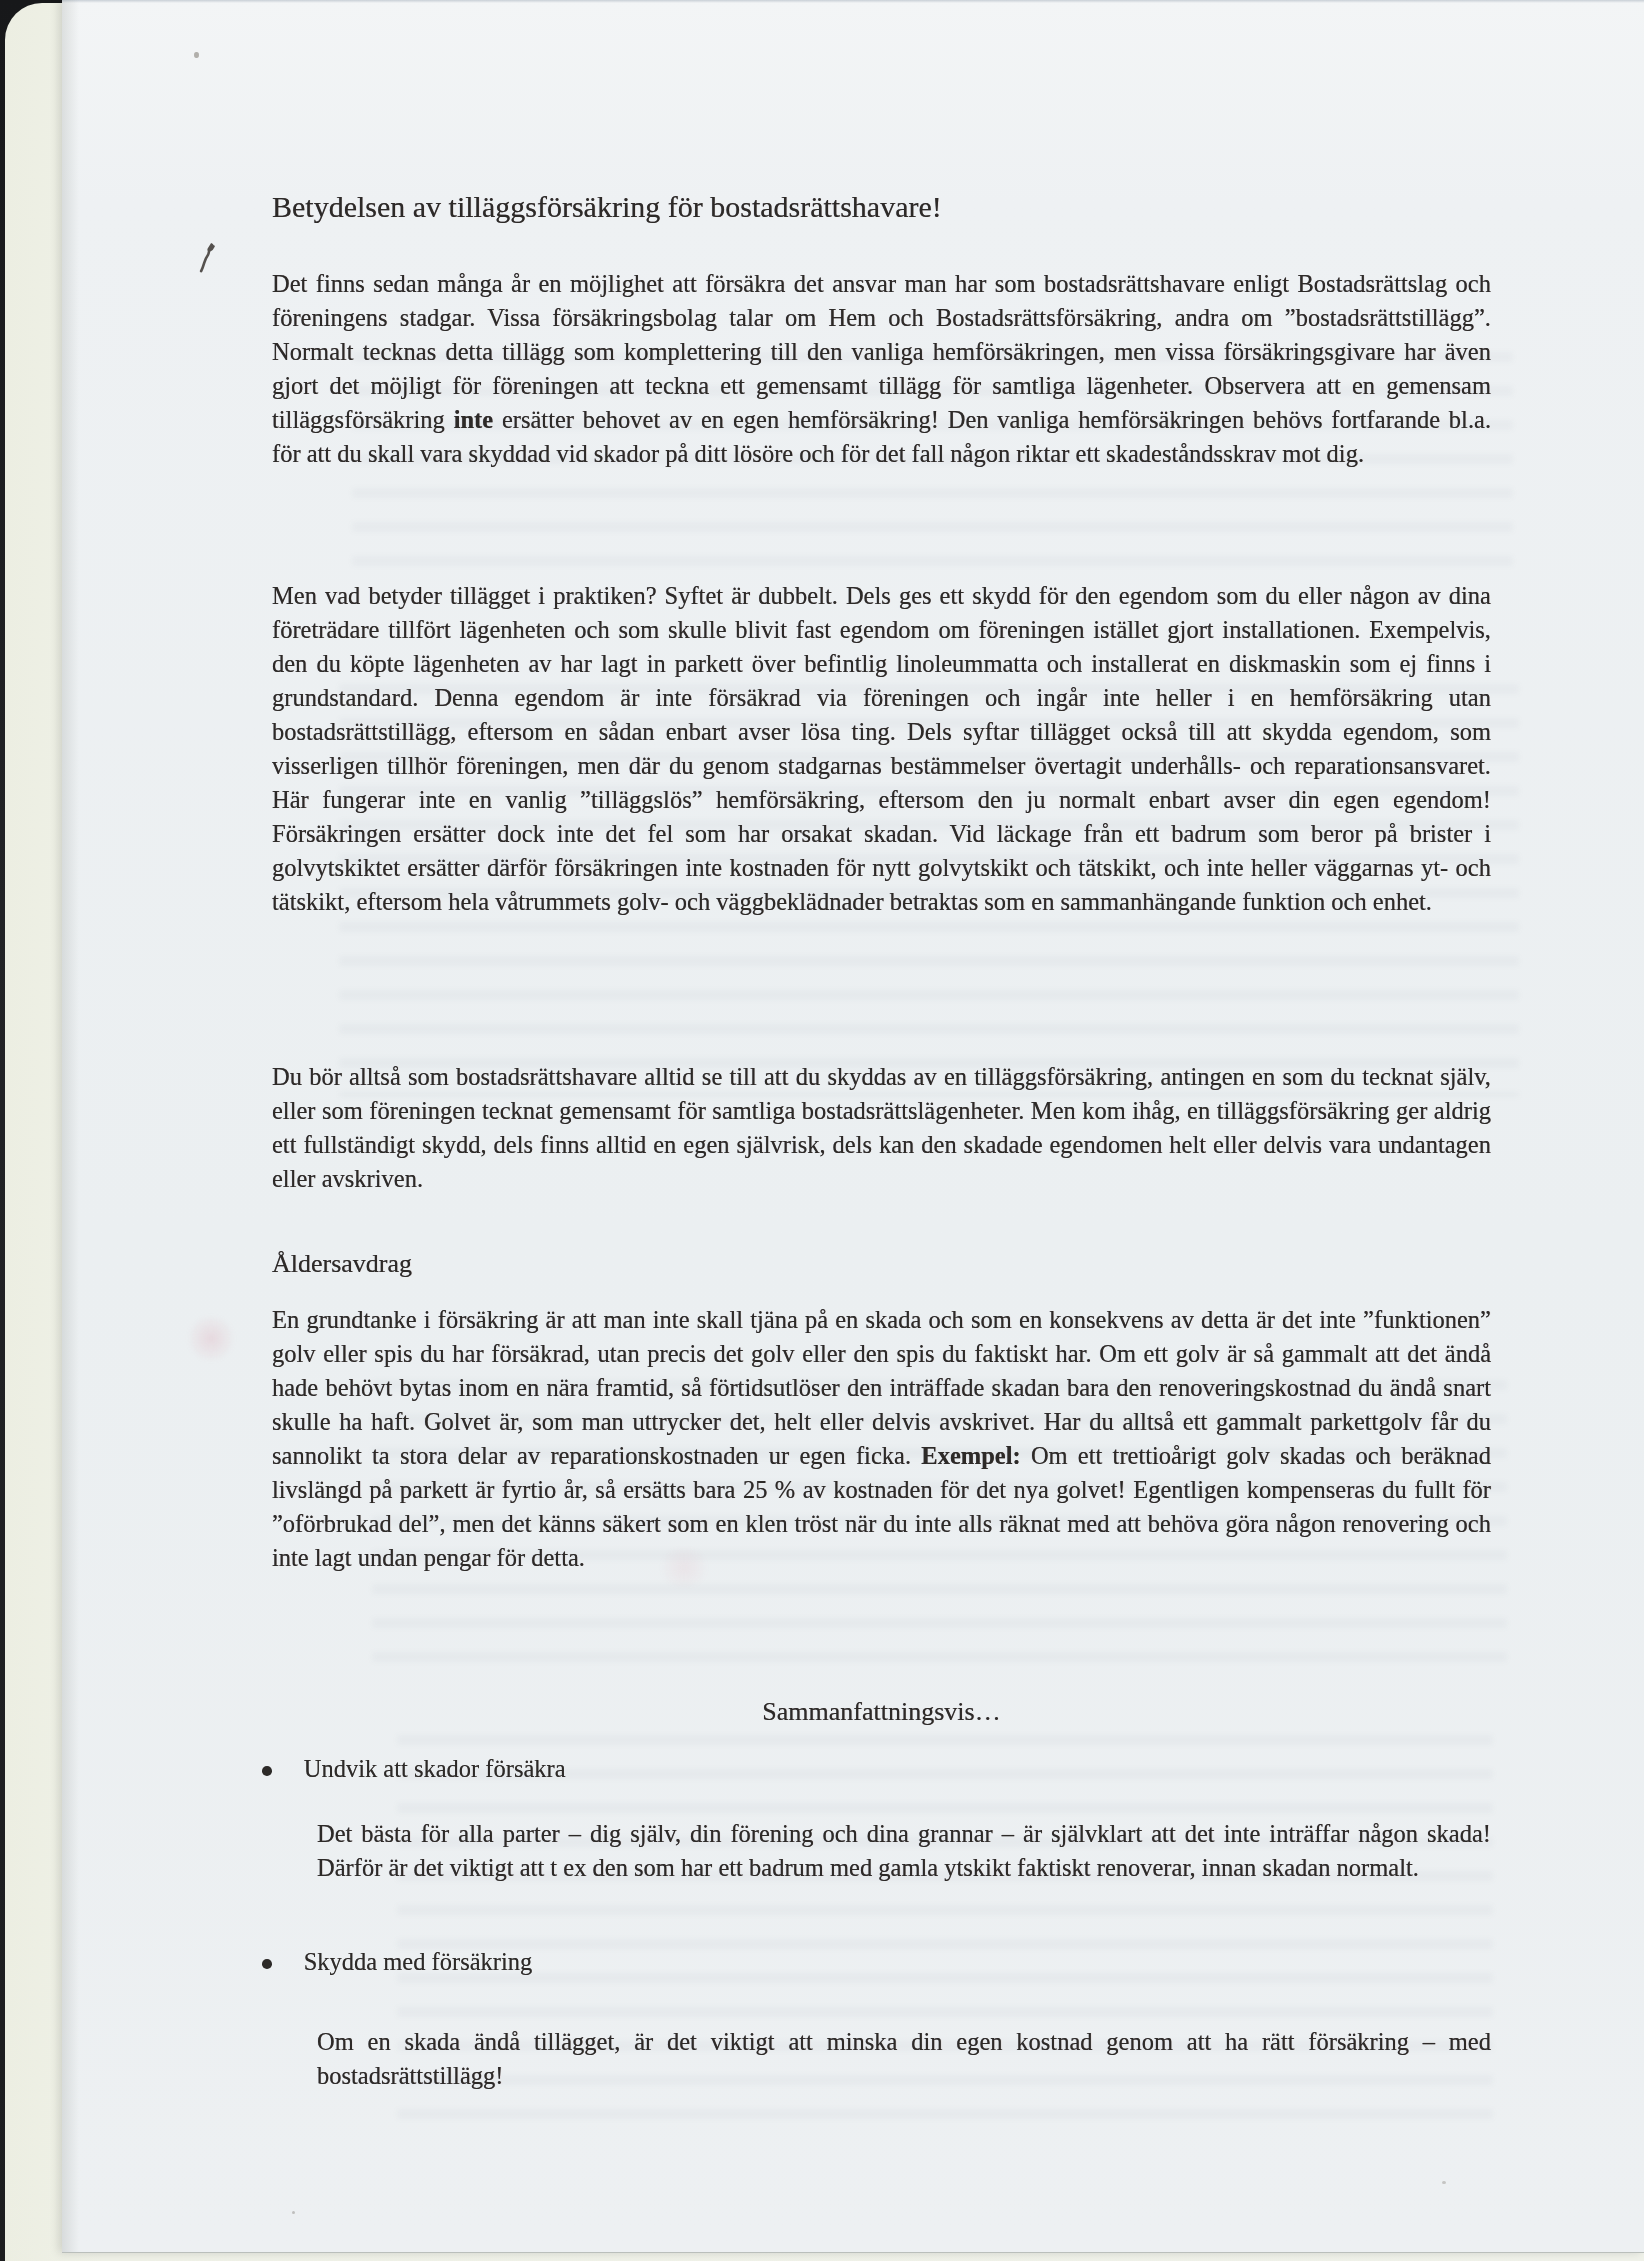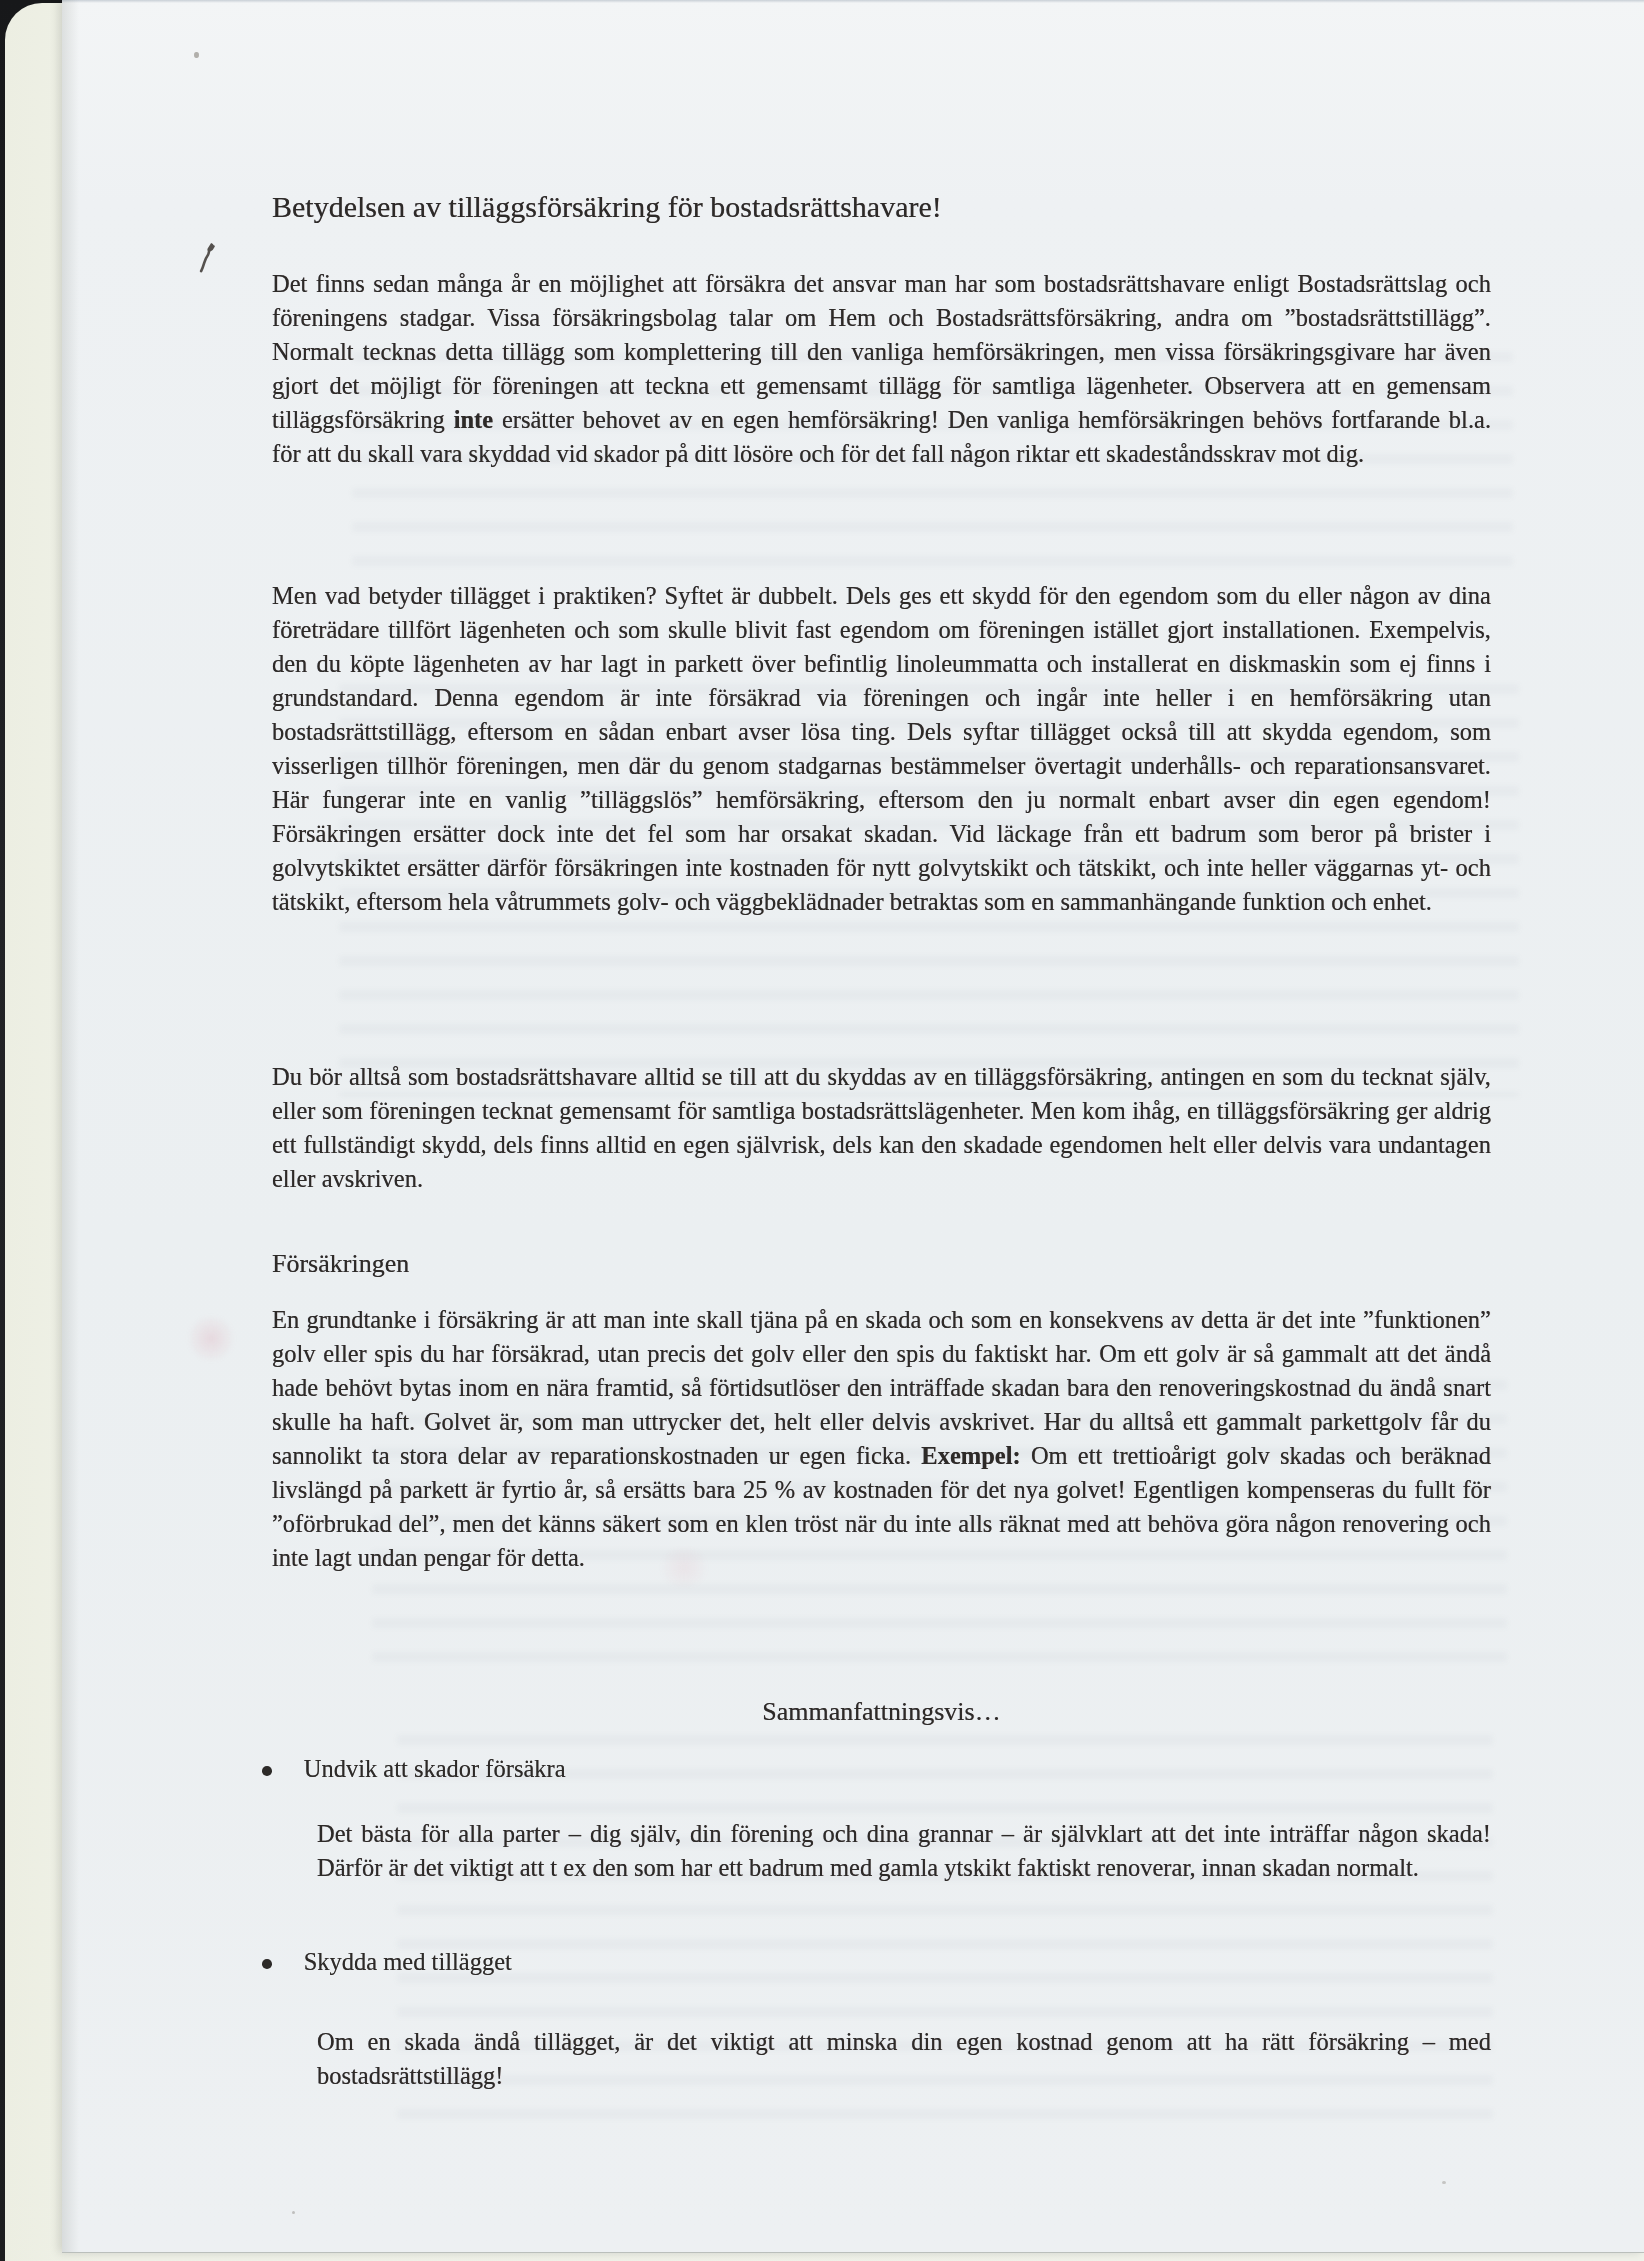--- a/index.html
+++ b/index.html
@@ -89,29 +89,29 @@
 <svg class="pen-mark" width="30" height="43" viewBox="0 0 46 66">
   <path d="M14 60 C 20 48, 18 44, 24 36 C 27 32, 25 28, 28 24 L 31 18 L 26 26 C 24 30, 30 29, 33 22" fill="none" stroke="#3a3530" stroke-width="4" stroke-linecap="round" opacity="0.85"></path>
 </svg>
 
 <h1 class="txt doc-title">Betydelsen av tilläggsförsäkring för bostadsrättshavare!</h1>
 
 <p class="txt body-par pos-p1"><span>Det finns sedan många år en möjlighet att försäkra det ansvar man har som bostadsrättshavare enligt Bostadsrättslag och föreningens stadgar. Vissa försäkringsbolag talar om Hem och Bostadsrättsförsäkring, andra om ”bostadsrättstillägg”. Normalt tecknas detta tillägg som komplettering till den vanliga hemförsäkringen, men vissa försäkringsgivare har även gjort det möjligt för föreningen att teckna ett gemensamt tillägg för samtliga lägenheter. Observera att en gemensam tilläggsförsäkring </span><span class="bold">inte</span><span> ersätter behovet av en egen hemförsäkring! Den vanliga hemförsäkringen behövs fortfarande bl.a. för att du skall vara skyddad vid skador på ditt lösöre och för det fall någon riktar ett skadeståndsskrav mot dig.</span></p>
 <p class="txt body-par pos-p2">Men vad betyder tillägget i praktiken? Syftet är dubbelt. Dels ges ett skydd för den egendom som du eller någon av dina företrädare tillfört lägenheten och som skulle blivit fast egendom om föreningen istället gjort installationen. Exempelvis, den du köpte lägenheten av har lagt in parkett över befintlig linoleummatta och installerat en diskmaskin som ej finns i grundstandard. Denna egendom är inte försäkrad via föreningen och ingår inte heller i en hemförsäkring utan bostadsrättstillägg, eftersom en sådan enbart avser lösa ting. Dels syftar tillägget också till att skydda egendom, som visserligen tillhör föreningen, men där du genom stadgarnas bestämmelser övertagit underhålls- och reparationsansvaret. Här fungerar inte en vanlig ”tilläggslös” hemförsäkring, eftersom den ju normalt enbart avser din egen egendom! Försäkringen ersätter dock inte det fel som har orsakat skadan. Vid läckage från ett badrum som beror på brister i golvytskiktet ersätter därför försäkringen inte kostnaden för nytt golvytskikt och tätskikt, och inte heller väggarnas yt- och tätskikt, eftersom hela våtrummets golv- och väggbeklädnader betraktas som en sammanhängande funktion och enhet.</p>
 <p class="txt body-par pos-p3">Du bör alltså som bostadsrättshavare alltid se till att du skyddas av en tilläggsförsäkring, antingen en som du tecknat själv, eller som föreningen tecknat gemensamt för samtliga bostadsrättslägenheter. Men kom ihåg, en tilläggsförsäkring ger aldrig ett fullständigt skydd, dels finns alltid en egen självrisk, dels kan den skadade egendomen helt eller delvis vara undantagen eller avskriven.</p>
 
-<h2 class="txt sub-head pos-h2">Försäkringen</h2>
+<h2 class="txt sub-head pos-h2">Åldersavdrag</h2>
 <p class="txt body-par pos-p4"><span>En grundtanke i försäkring är att man inte skall tjäna på en skada och som en konsekvens av detta är det inte ”funktionen” golv eller spis du har försäkrad, utan precis det golv eller den spis du faktiskt har. Om ett golv är så gammalt att det ändå hade behövt bytas inom en nära framtid, så förtidsutlöser den inträffade skadan bara den renoveringskostnad du ändå snart skulle ha haft. Golvet är, som man uttrycker det, helt eller delvis avskrivet. Har du alltså ett gammalt parkettgolv får du sannolikt ta stora delar av reparationskostnaden ur egen ficka. </span><span class="bold">Exempel:</span><span> Om ett trettioårigt golv skadas och beräknad livslängd på parkett är fyrtio år, så ersätts bara 25 % av kostnaden för det nya golvet! Egentligen kompenseras du fullt för ”oförbrukad del”, men det känns säkert som en klen tröst när du inte alls räknat med att behöva göra någon renovering och inte lagt undan pengar för detta.</span></p>
 
 <h2 class="txt sub-head pos-h3">Sammanfattningsvis…</h2>
 
 <div class="bullet-row pos-b1">
   <span class="dot"></span>
   <span class="bullet-label">Undvik att skador försäkra</span>
 </div>
 <p class="txt body-par pos-p5">Det bästa för alla parter – dig själv, din förening och dina grannar – är självklart att det inte inträffar någon skada! Därför är det viktigt att t ex den som har ett badrum med gamla ytskikt faktiskt renoverar, innan skadan normalt.</p>
 
 <div class="bullet-row pos-b2">
   <span class="dot"></span>
-  <span class="bullet-label">Skydda med tillägget</span>
+  <span class="bullet-label">Skydda med försäkring</span>
 </div>
 <p class="txt body-par pos-p6">Om en skada ändå tillägget, är det viktigt att minska din egen kostnad genom att ha rätt försäkring – med bostadsrättstillägg!</p>
 
 
 </body></html>

